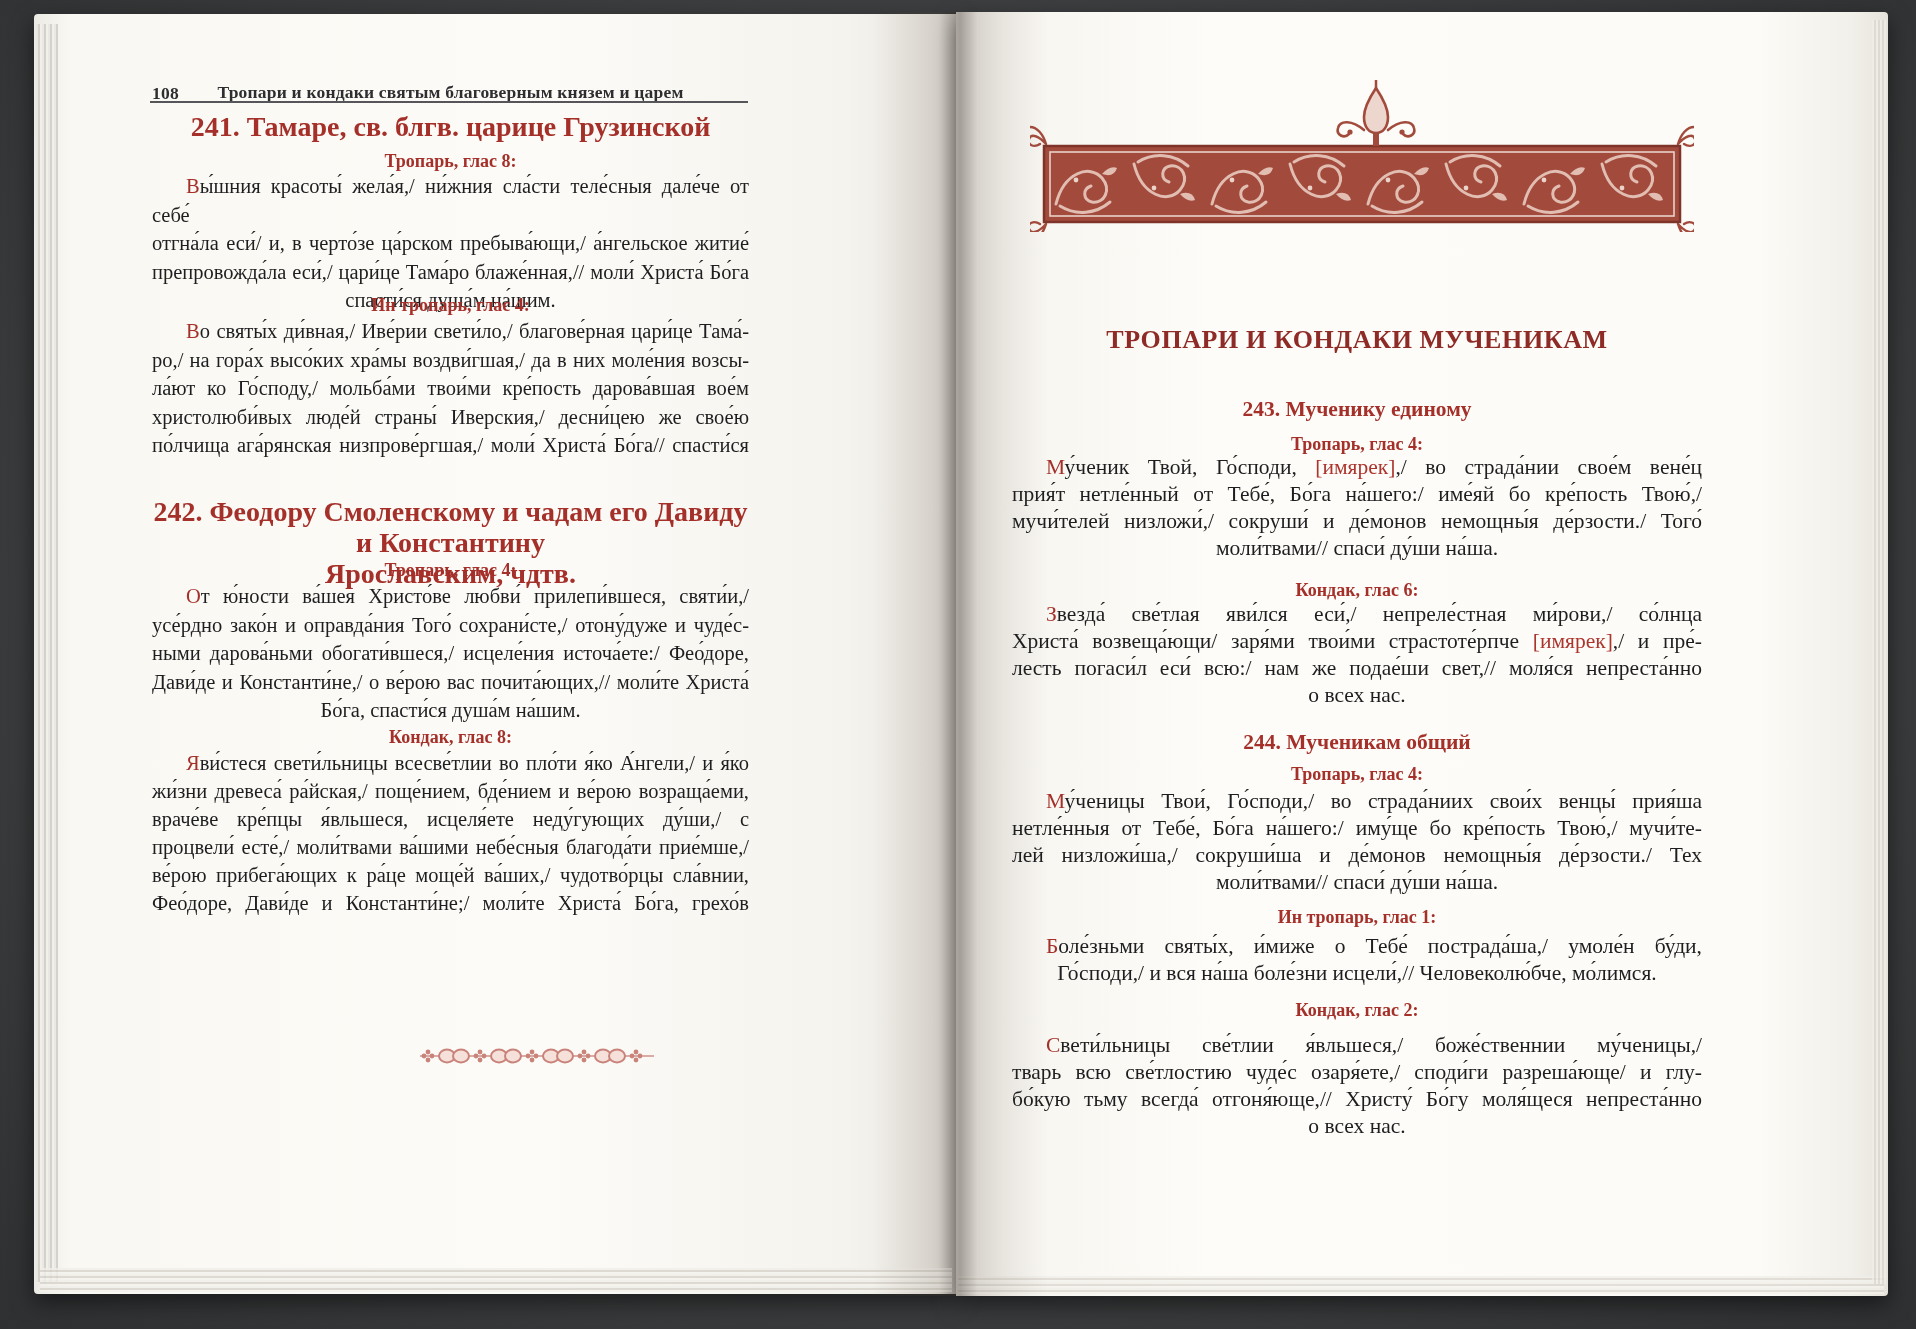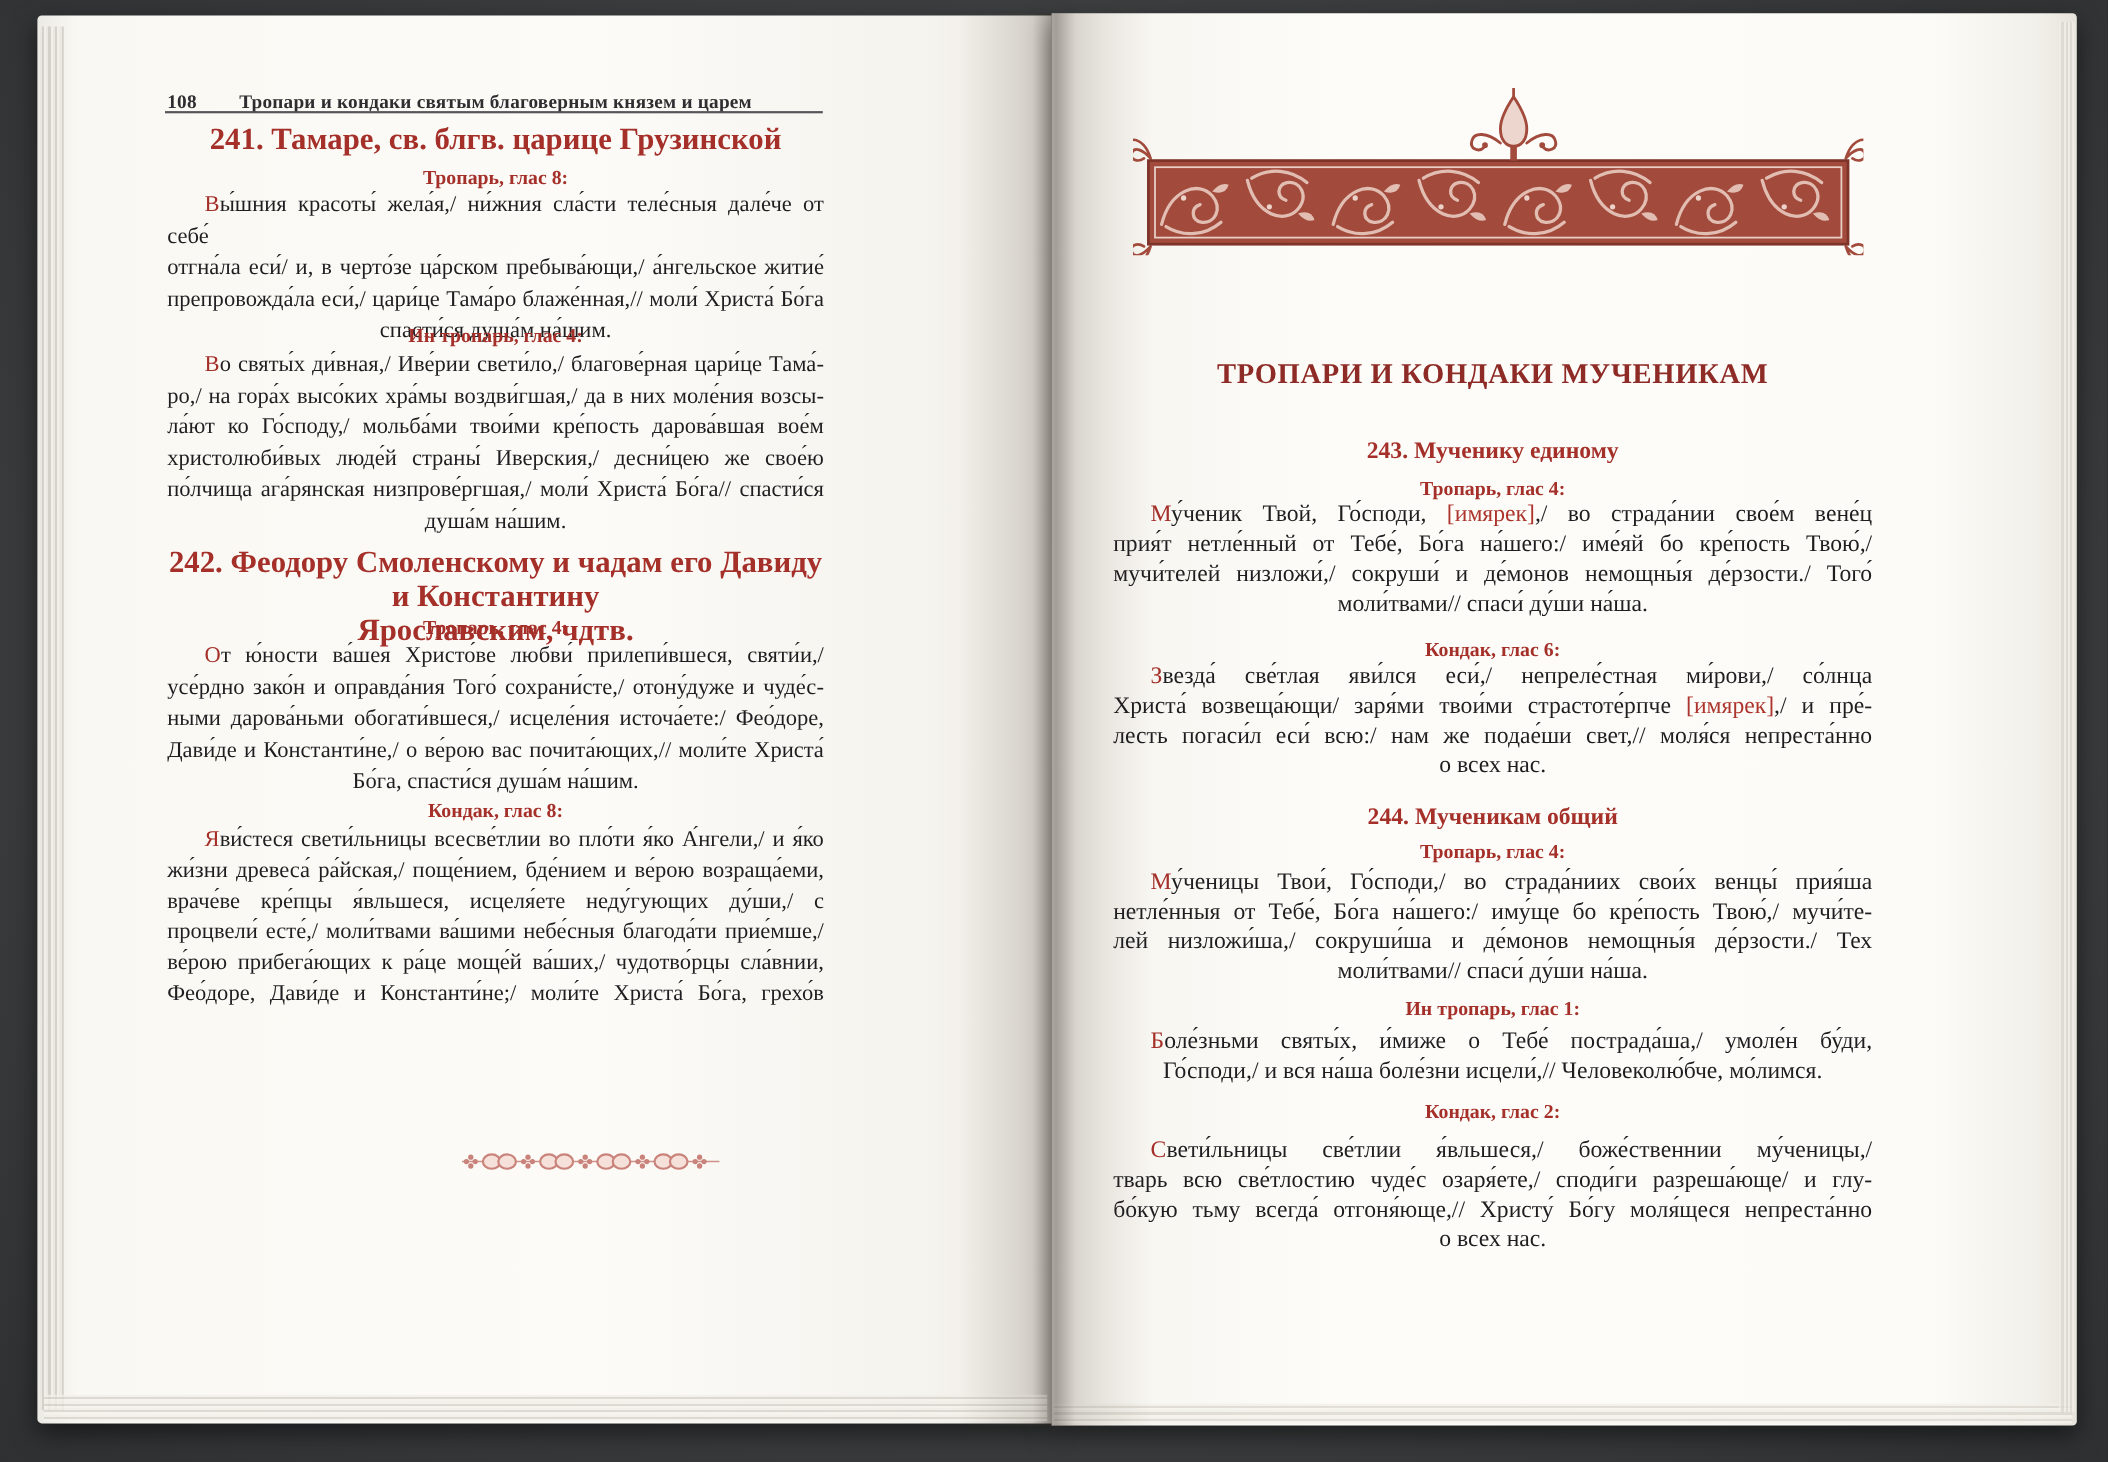--- a/index.html
+++ b/index.html
@@ -66,21 +66,20 @@
       <div class="tl">спасти́ся душа́м на́шим.</div>
     </div>
 
   <div class="lcol center rubric" style="top:291px">Ин тропарь, глас 4:</div>
   <div class="lcol" style="top:317px">
       <div class="tl just first"><span class="init">В</span>о святы́х ди́вная,/ Иве́рии свети́ло,/ благове́рная цари́це Тама́-</div>
       <div class="tl just">ро,/ на гора́х высо́ких хра́мы воздви́гшая,/ да в них моле́ния возсы-</div>
       <div class="tl just">ла́ют ко Го́споду,/ мольба́ми твои́ми кре́пость дарова́вшая вое́м</div>
       <div class="tl just">христолюби́вых люде́й страны́ Иверския,/ десни́цею же свое́ю</div>
       <div class="tl just">по́лчища ага́рянская низпрове́ргшая,/ моли́ Христа́ Бо́га// спасти́ся</div>
-      <div class="tl">душа́м на́шим.</div>
     </div>
 
   <div class="lcol center h-num" style="top:496px;line-height:31px">
     <div>242. Феодору Смоленскому и чадам его Давиду и Константину</div>
     <div>Ярославским, чдтв.</div>
   </div>
   <div class="lcol center rubric" style="top:556px">Тропарь, глас 4:</div>
   <div class="lcol" style="top:582px">
       <div class="tl just first"><span class="init">О</span>т ю́ности ва́шея Христо́ве любви́ прилепи́вшеся, святи́и,/</div>
       <div class="tl just">усе́рдно зако́н и оправда́ния Того́ сохрани́сте,/ отону́дуже и чуде́с-</div>

